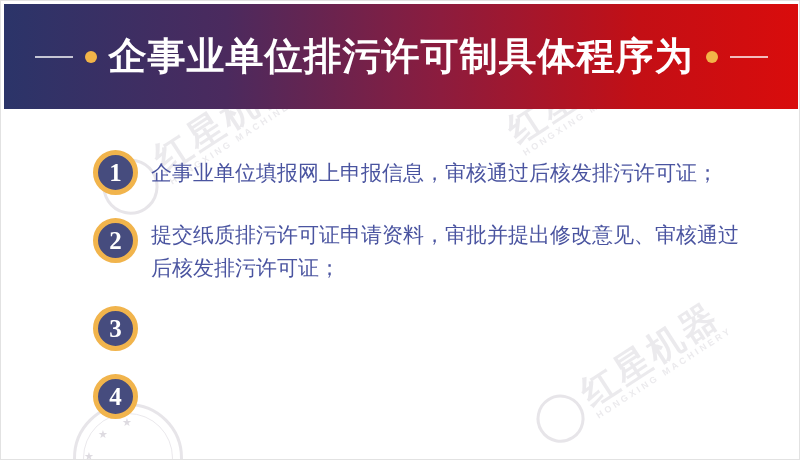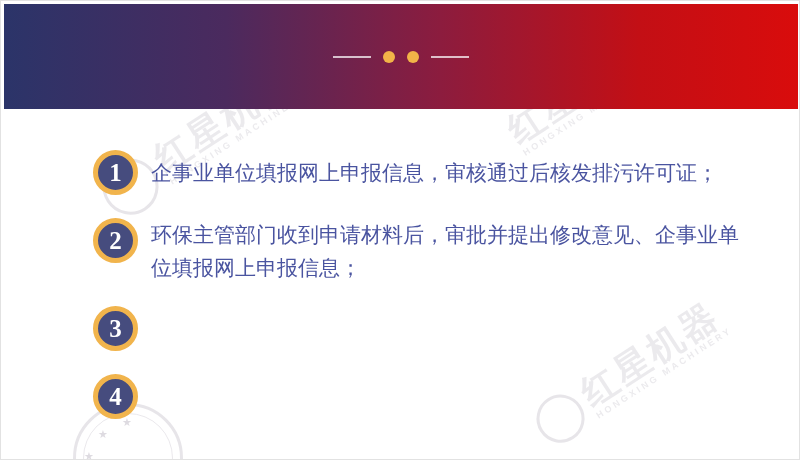--- a/index.html
+++ b/index.html
@@ -88,38 +88,39 @@
   </div>
   <div class="seal-big">
     <span class="star s1">★</span>
     <span class="star s2">★</span>
     <span class="star s3">★</span>
   </div>
 
   <div class="banner">
     <span class="deco-line"></span>
     <span class="deco-dot"></span>
+    <h1 class="banner-title">企事业单位排污许可制具体程序为</h1>
     <span class="deco-dot"></span>
     <span class="deco-line"></span>
   </div>
 
   <div class="steps">
 
     <div class="step single step-1">
       <div class="badge">
         <span>1</span>
       </div>
       <p>企事业单位填报网上申报信息，审核通过后核发排污许可证；</p>
     </div>
 
     <div class="step multi step-2">
       <div class="badge">
         <span>2</span>
       </div>
-      <p>环保主管部门收到申请材料后，审批并提出修改意见、企事业单位填报网上申报信息；</p>
+      <p>提交纸质排污许可证申请资料，审批并提出修改意见、审核通过后核发排污许可证；</p>
     </div>
 
     <div class="step single step-3">
       <div class="badge">
         <span>3</span>
       </div>
     </div>
 
     <div class="step single step-4">
       <div class="badge">

